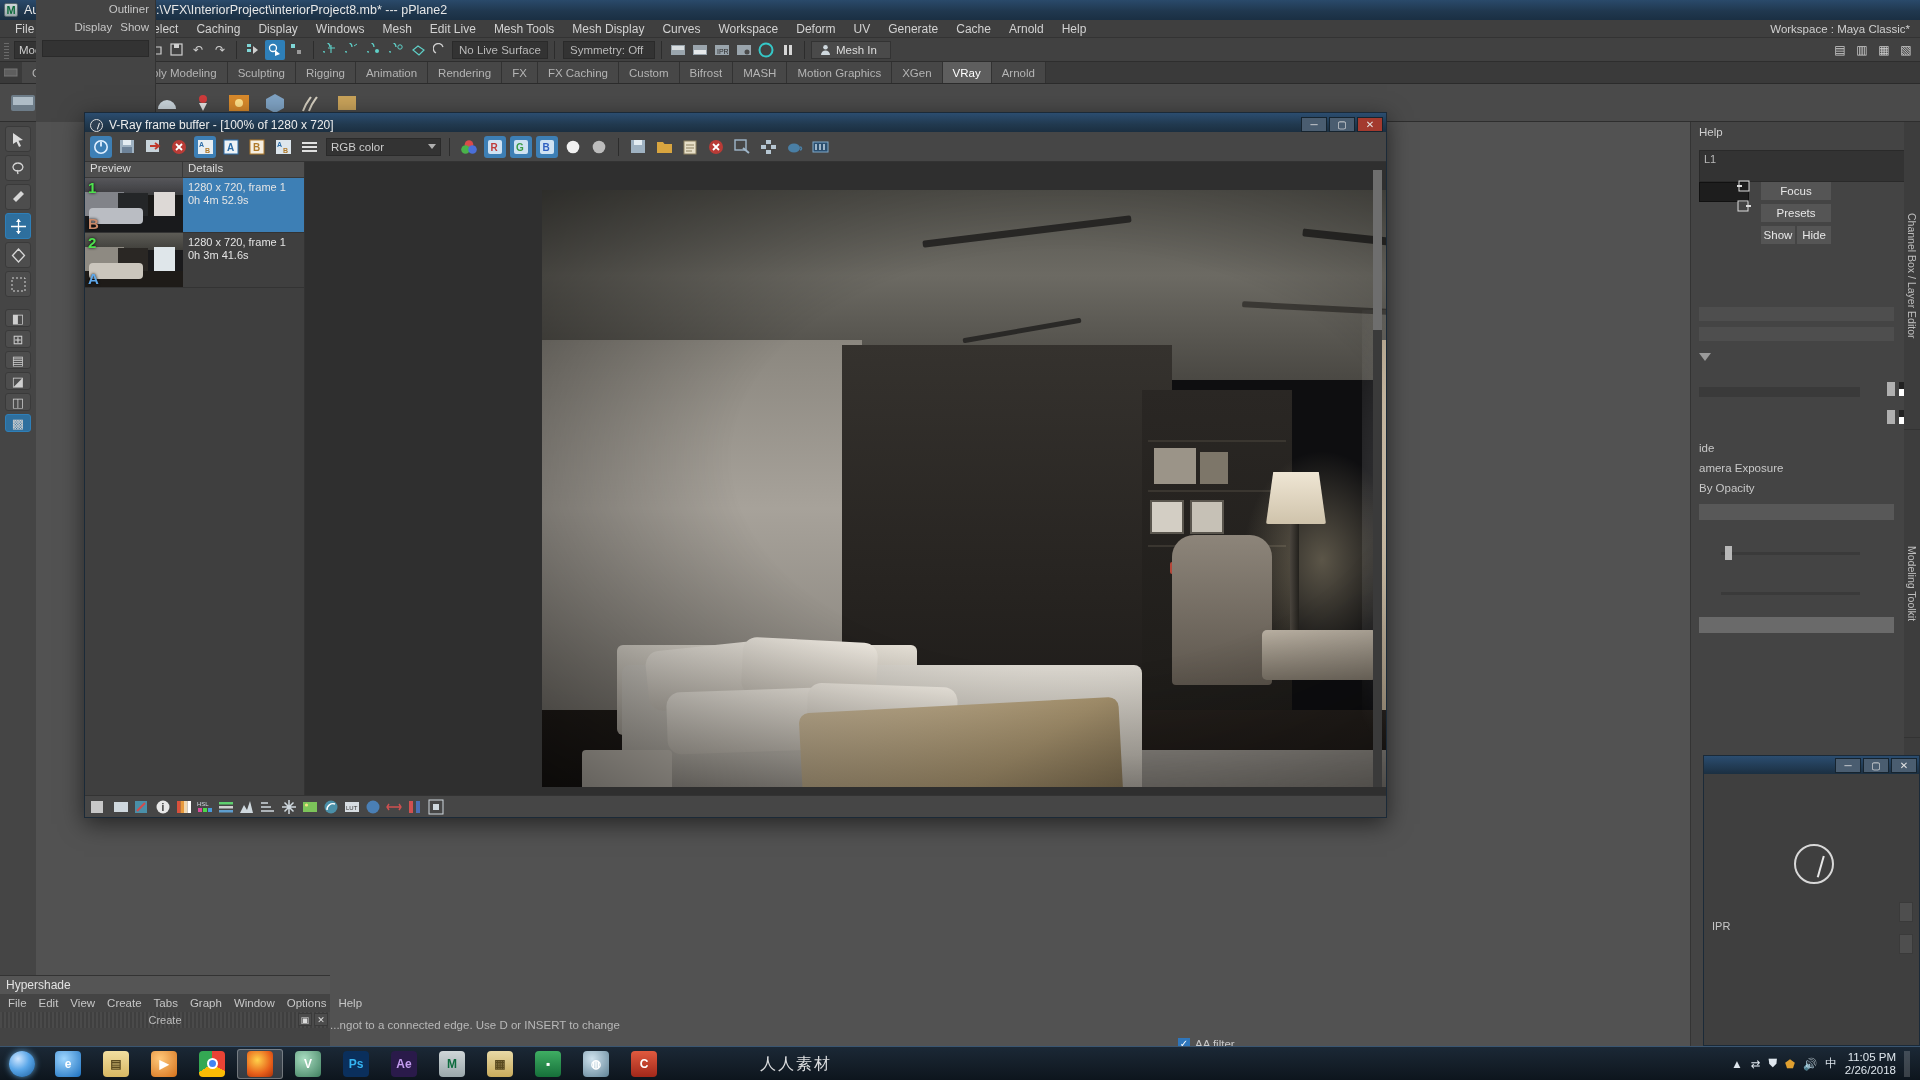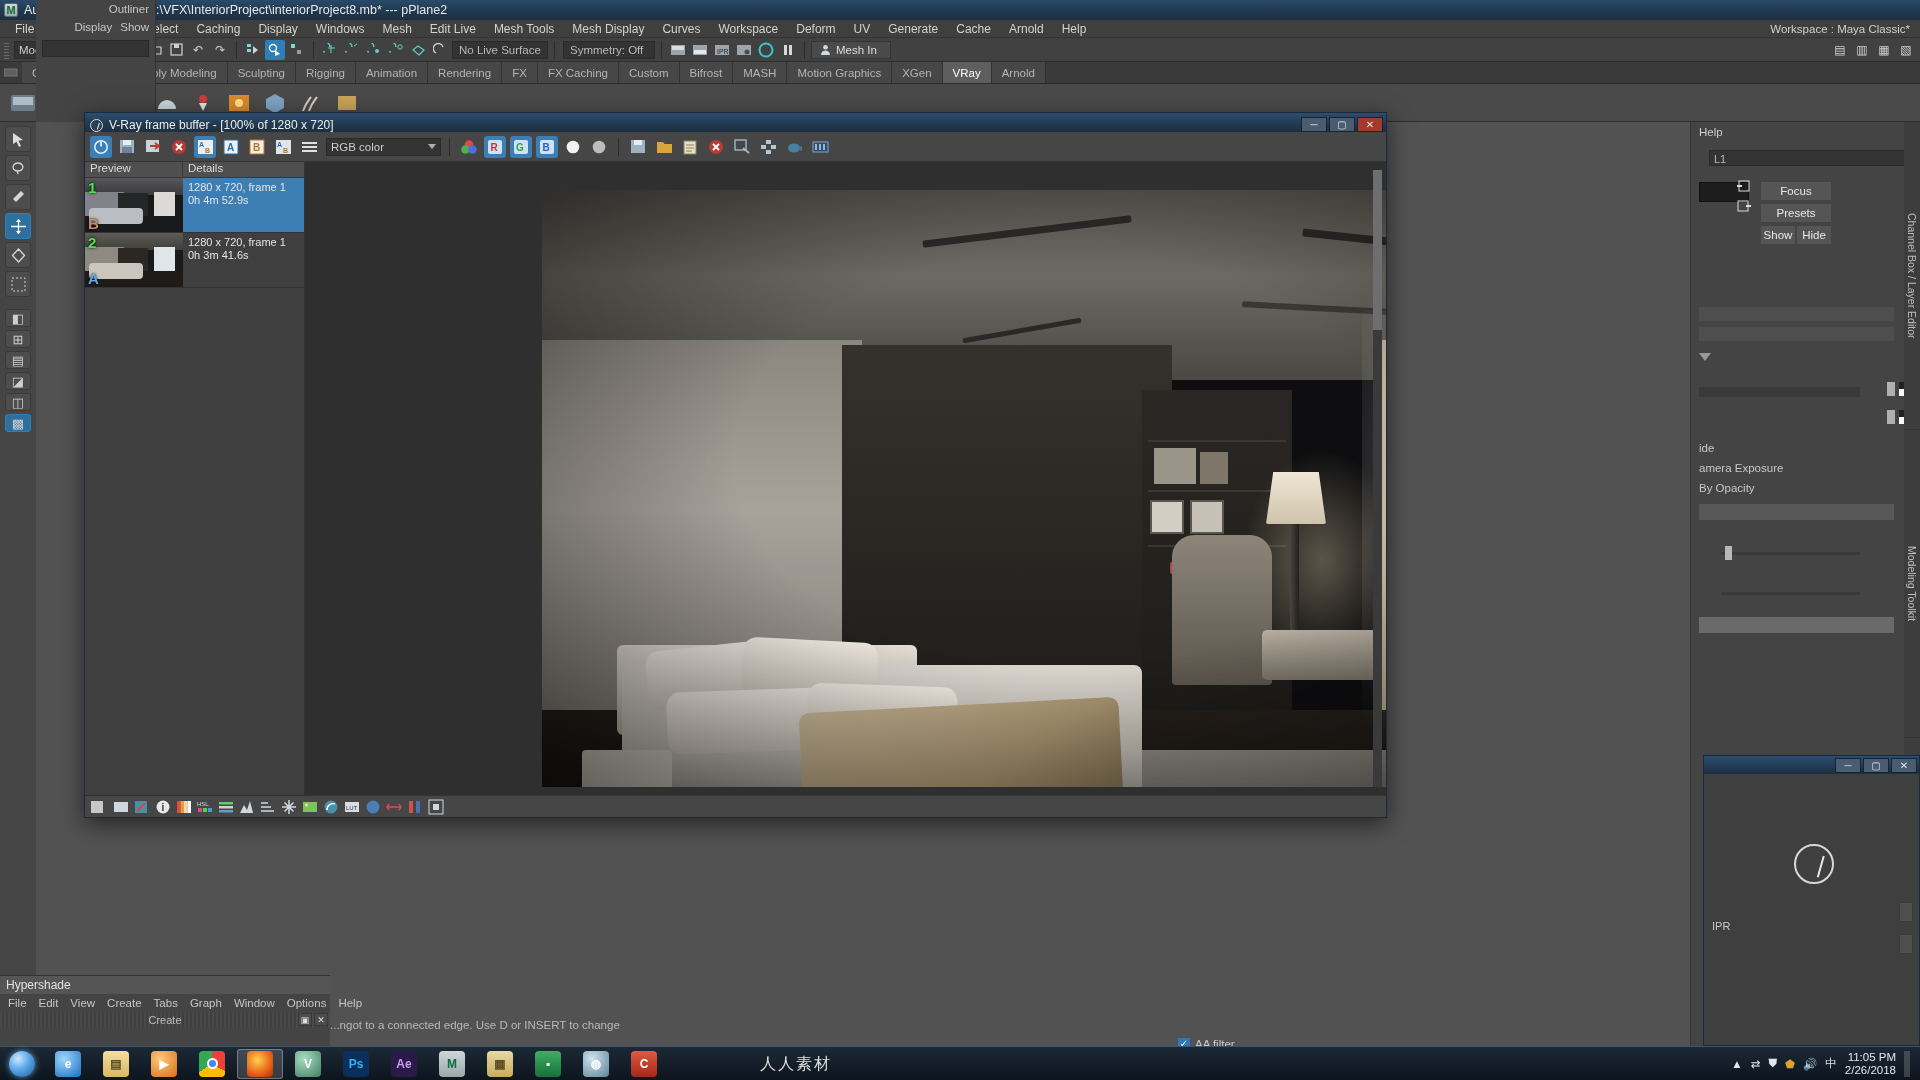--- a/index.html
+++ b/index.html
@@ -576,21 +576,21 @@
         <span>Display</span>
         <span>Show</span>
       </div>
       <div class="srch"></div>
     </div>
 
     <div class="viewportarea"></div>
 
     <div class="rightcol">
       <div style="padding:4px 8px;font-size:11.5px;color:#cfcfcf">Help</div>
-      <div style="margin:8px 8px 0 18px;height:16px;background:#333;border:1px solid #2a2a2a;color:#b8b8b8;padding:0 4px;font-size:11px;line-height:16px">L1</div>
+      <div style="margin:8px 8px 0 8px;height:32px;background:#333;border:1px solid #2a2a2a;color:#b8b8b8;padding:0 4px;font-size:11px;line-height:16px">L1</div>
       <div style="position:absolute;left:70px;top:60px;width:70px;height:18px;background:#555;color:#e8e8e8;font-size:11.5px;display:flex;align-items:center;justify-content:center">Focus</div>
       <div style="position:absolute;left:70px;top:82px;width:70px;height:18px;background:#555;color:#e8e8e8;font-size:11.5px;display:flex;align-items:center;justify-content:center">Presets</div>
       <div style="position:absolute;left:70px;top:104px;width:34px;height:18px;background:#555;color:#e8e8e8;font-size:11.5px;display:flex;align-items:center;justify-content:center">Show</div>
       <div style="position:absolute;left:106px;top:104px;width:34px;height:18px;background:#555;color:#e8e8e8;font-size:11.5px;display:flex;align-items:center;justify-content:center">Hide</div>
       <div style="position:absolute;left:8px;top:60px;width:50px;height:20px;background:#1d1d1d;border:1px solid #111"></div>
       <div style="position:absolute;left:46px;top:58px">
         <svg width="14" height="12" viewBox="0 0 14 12">
             <rect x="2" y="1" width="10" height="10" fill="none" stroke="#ddd"></rect>
             <path d="M0 6h5" stroke="#ddd" stroke-width="2"></path>
           </svg>

